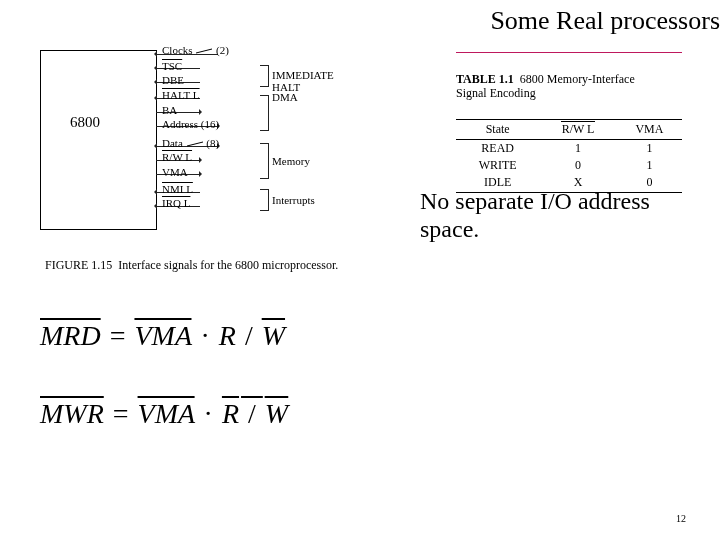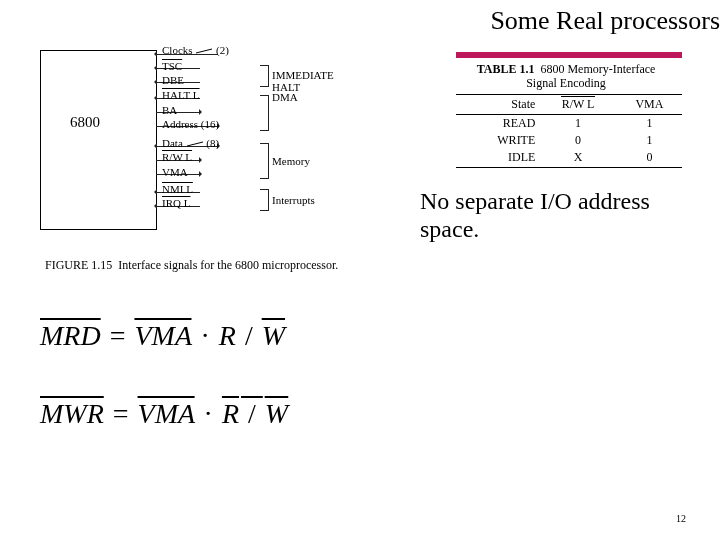--- a/index.html
+++ b/index.html
@@ -14,26 +14,26 @@
   .arr{position:absolute;height:1px;background:#222}
   .arr-l:before{content:"";position:absolute;left:-5px;top:-3px;border:3.5px solid transparent;border-right-color:#222}
   .arr-r:after{content:"";position:absolute;right:-5px;top:-3px;border:3.5px solid transparent;border-left-color:#222}
   .arr-lr:before{content:"";position:absolute;left:-5px;top:-3px;border:3.5px solid transparent;border-right-color:#222}
   .arr-lr:after{content:"";position:absolute;right:-5px;top:-3px;border:3.5px solid transparent;border-left-color:#222}
   .grp{position:absolute;font-size:11px}
   .brace{position:absolute;left:220px;width:8px;border-right:1px solid #222;border-top:1px solid #222;border-bottom:1px solid #222}
   .caption{position:absolute;top:258px;left:45px;font-size:12px}
   .caption b{font-weight:normal}
   .tbl-area{position:absolute;top:52px;left:456px;width:226px;font-size:12px}
-  .tbl-title{border-top:6px solid #be185d;border-bottom:1px solid #000;padding:4px 0;text-align:center;line-height:14px}
+  .tbl-title{border-top:1px solid #be185d;border-bottom:1px solid #000;padding:19px 0;text-align:left;line-height:14px}
   .tbl-title .tt1{display:inline-block;padding-right:6px}
   .tbl{width:100%;border-collapse:collapse;font-size:12px}
   .tbl th{font-weight:normal;padding:2px 4px;border-bottom:1px solid #000}
   .tbl td{padding:1px 4px;text-align:center}
-  .tbl td:first-child,.tbl th:first-child{text-align:right}
+  .tbl td:first-child,.tbl th:first-child{text-align:center}
   .tbl tr.last td{border-bottom:1px solid #000;padding-bottom:2px}
   .ov2{border-top:1px solid #000;padding:0 1px}
   .note{position:absolute;top:187px;left:420px;font-size:24px;width:260px;line-height:28px}
   .eq{position:absolute;left:40px;font-family:"Times New Roman",serif;font-size:28px;font-style:italic}
   .eq .bar{text-decoration:overline;text-decoration-thickness:1.5px}
   .eq .op{font-style:normal;padding:0 2px}
   .pgnum{position:absolute;right:34px;bottom:16px;font-size:10px}
 </style>
 </head>
 <body>

